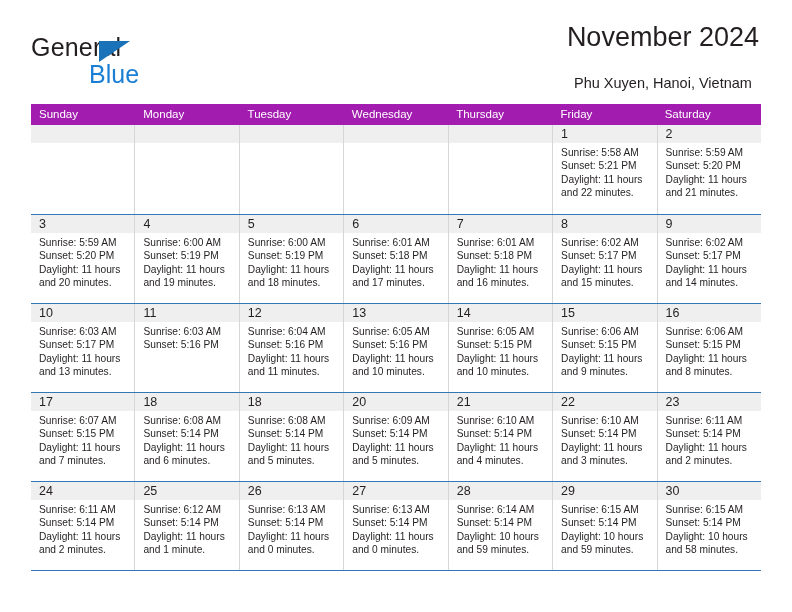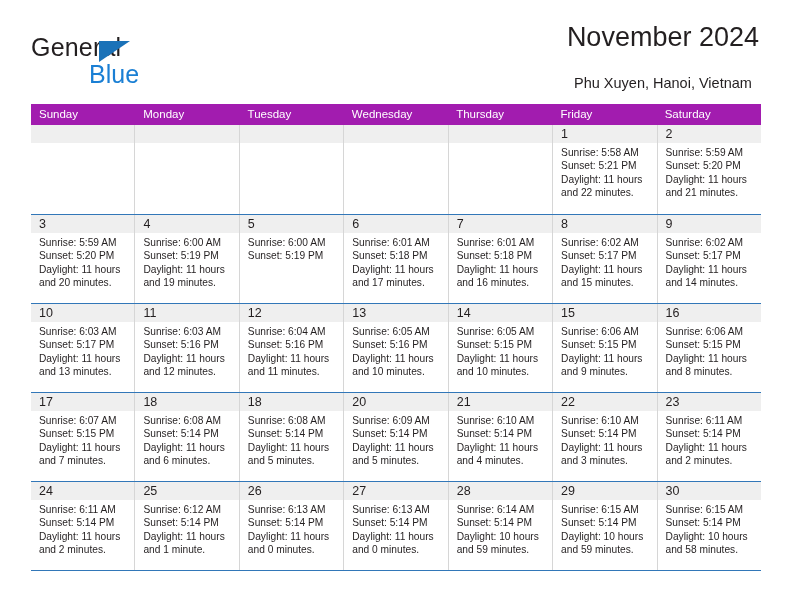--- a/index.html
+++ b/index.html
@@ -224,20 +224,21 @@
               <div>Sunrise: 6:00 AM</div>
               <div>Sunset: 5:19 PM</div>
               <div class="wrapline">Daylight: 11 hours and 19 minutes.</div>
             </div>
           </div>
           <div class="day">
             <div class="day-num">5</div>
             <div class="day-info">
               <div>Sunrise: 6:00 AM</div>
               <div>Sunset: 5:19 PM</div>
+              <div class="wrapline">Daylight: 11 hours and 18 minutes.</div>
             </div>
           </div>
           <div class="day">
             <div class="day-num">6</div>
             <div class="day-info">
               <div>Sunrise: 6:01 AM</div>
               <div>Sunset: 5:18 PM</div>
               <div class="wrapline">Daylight: 11 hours and 17 minutes.</div>
             </div>
           </div>
@@ -273,21 +274,20 @@
               <div>Sunrise: 6:03 AM</div>
               <div>Sunset: 5:17 PM</div>
               <div class="wrapline">Daylight: 11 hours and 13 minutes.</div>
             </div>
           </div>
           <div class="day">
             <div class="day-num">11</div>
             <div class="day-info">
               <div>Sunrise: 6:03 AM</div>
               <div>Sunset: 5:16 PM</div>
-              <div class="wrapline">Daylight: 11 hours and 12 minutes.</div>
             </div>
           </div>
           <div class="day">
             <div class="day-num">12</div>
             <div class="day-info">
               <div>Sunrise: 6:04 AM</div>
               <div>Sunset: 5:16 PM</div>
               <div class="wrapline">Daylight: 11 hours and 11 minutes.</div>
             </div>
           </div>

